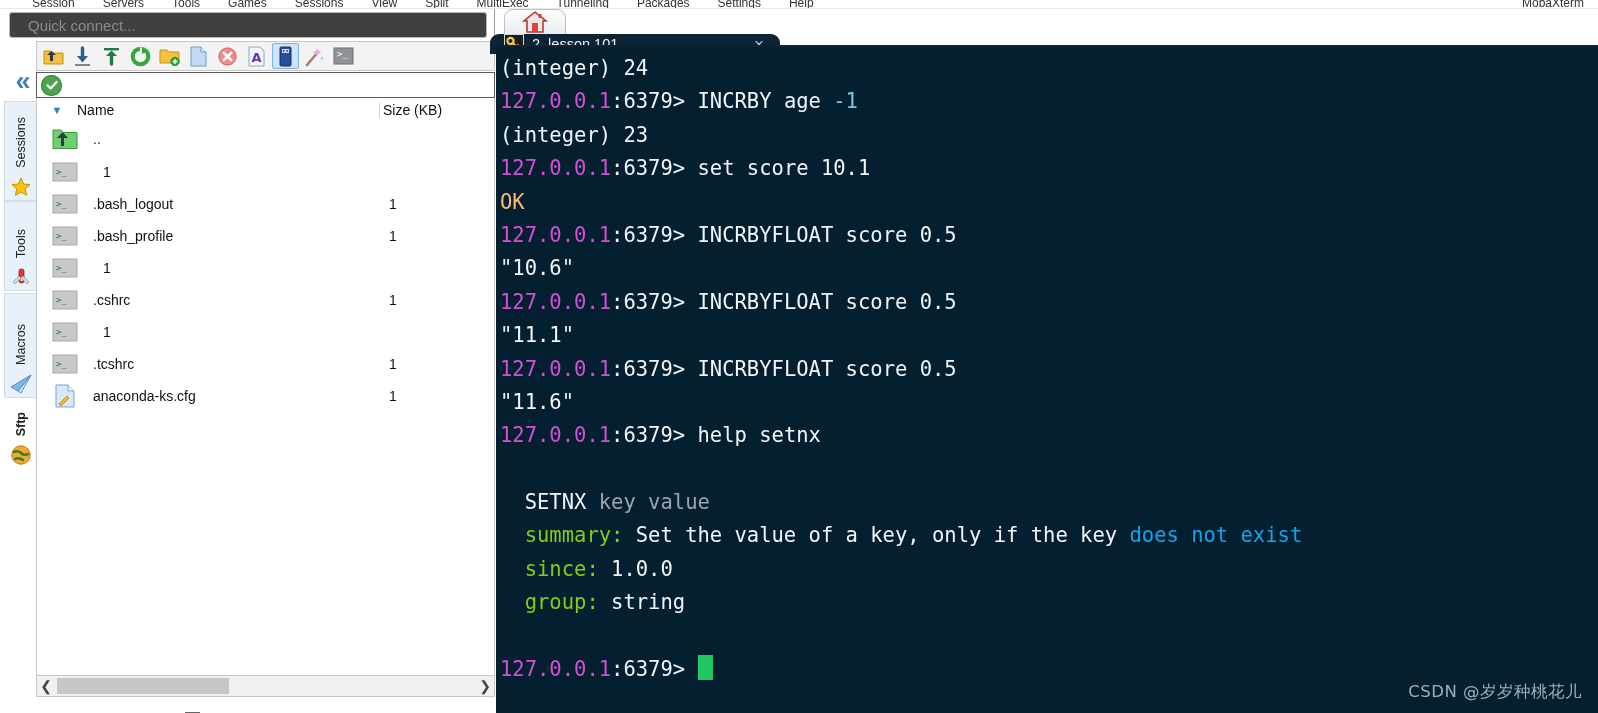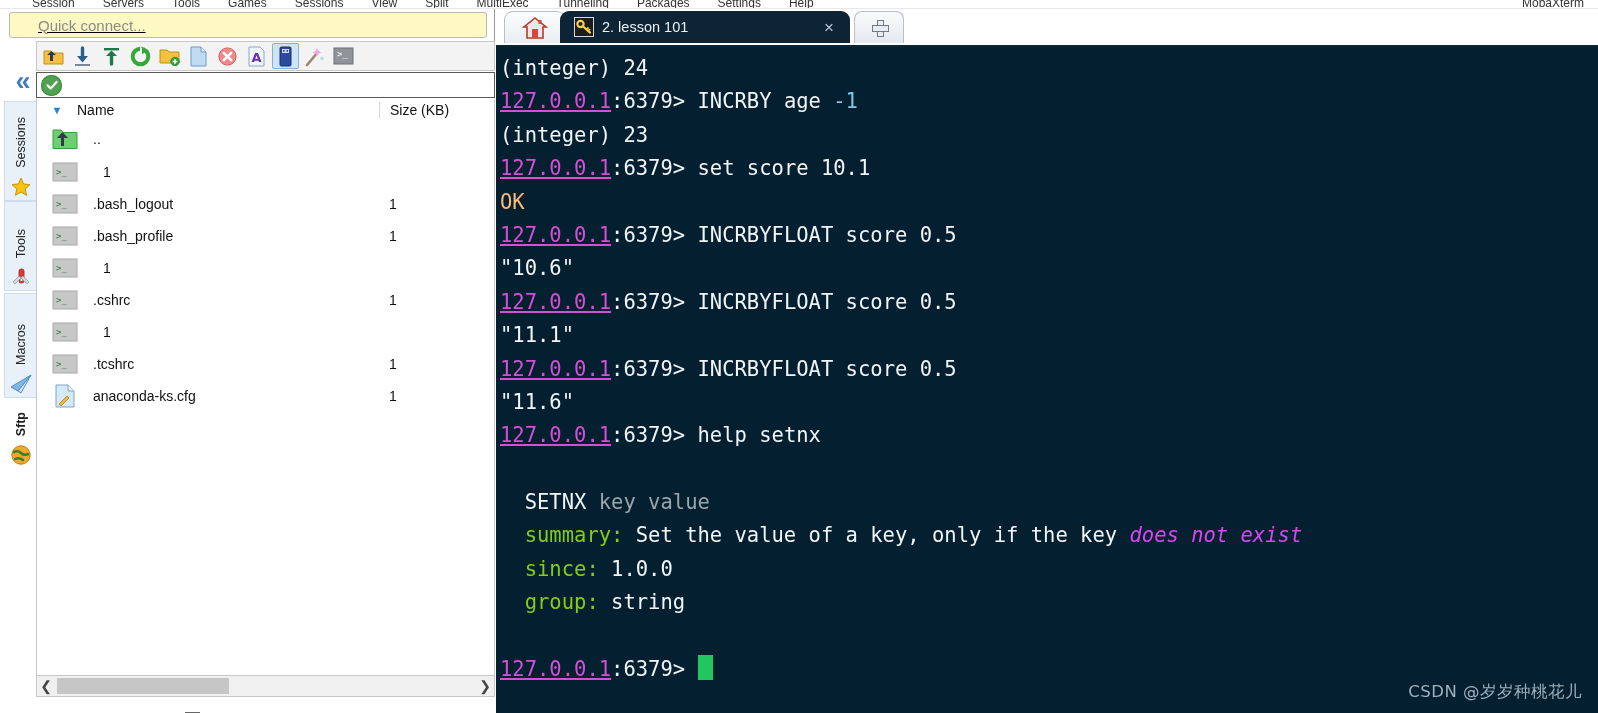--- a/index.html
+++ b/index.html
@@ -26,22 +26,22 @@
 
   
   .leftpanel {
     position: absolute; left: 0; top: 9px; width: 495px; height: 704px;
     background: #ffffff; border-right: 1px solid #9a9a9a;
   }
 
   
   .quickconnect {
     position: absolute; left: 9px; top: 3px; width: 478px; height: 26px;
-    border: 1px solid #b9b9b9; border-radius: 3px; background: #fef9c3;
-    display: flex; align-items: center; padding-left: 28px; text-decoration: underline;
+    border: 1px solid #b9b9b9; border-radius: 3px; background: #404040;
+    display: flex; align-items: center; padding-left: 18px;
   }
   .quickconnect .ph { font-size: 15px; color: #8a8a8a; }
 
   
   .sidetabs {
     position: absolute; left: 0; top: 32px; width: 40px; height: 672px;
     background: #ffffff;
   }
   .collapse-btn {
     position: absolute; left: 3px; top: 22px; width: 34px; height: 36px;
@@ -100,21 +100,21 @@
     position: absolute; left: 0; top: 57px; width: 459px; height: 24px;
     background: #fff; border-left: 1px solid #c8c8c8; border-right: 1px solid #c8c8c8;
     display: flex; align-items: center;
   }
   .listhdr .sortarrow {
     width: 40px; text-align: center; color: #2b7fd4; font-size: 11px;
   }
   .listhdr .hname { font-size: 14px; color: #111; flex: 1; }
   .listhdr .hsize {
     font-size: 14px; color: #111; width: 115px;
-    border-left: 1px solid #d6d6d6; padding-left: 10px;
+    border-left: 1px solid #d6d6d6; padding-left: 3px;
   }
 
   .filelist {
     position: absolute; left: 0; top: 81px; width: 459px; height: 553px;
     background: #fff; border-left: 1px solid #c8c8c8;
     border-right: 1px solid #c8c8c8; overflow: hidden;
   }
   .frow {
     height: 32px; display: flex; align-items: center; cursor: pointer;
   }
@@ -147,21 +147,21 @@
   }
   .followrow .clabel { font-size: 14.5px; color: #111; }
 
   
   .rightpanel {
     position: absolute; left: 496px; top: 9px; width: 1102px; height: 704px;
     background: #ffffff;
   }
   .tabbar {
     position: absolute; left: 0; top: 0; width: 1102px; height: 36px;
-    background: #ffffff; display: flex; align-items: center;
+    background: #ffffff; display: flex; align-items: flex-start; flex-direction: column;
   }
   .tab {
     height: 32px; display: flex; align-items: center; cursor: pointer;
     position: relative;
   }
   .tab-home {
     width: 62px; justify-content: center;
     background: linear-gradient(#fdfdfd, #e9edf2);
     border: 1px solid #b8c0c9; border-bottom: none;
     border-radius: 9px 9px 0 0; margin-left: 8px;
@@ -196,28 +196,28 @@
     position: absolute; left: 0; top: 36px; width: 1102px; height: 668px;
     background: #042030; overflow: hidden;
     border-top: 2px solid #0d2436;
   }
   .term {
     font-family: "DejaVu Sans Mono", "Liberation Mono", monospace;
     font-size: 20.5px; line-height: 33.4px;
     padding: 5px 0 0 4px; white-space: pre; color: #e9eef2;
   }
   .ln { height: 33.4px; }
-  .c-prompt { color: #d44fd4; text-decoration: underline; }
+  .c-prompt { color: #d44fd4; }
   .c-host   { color: #f1f5f8; }
   .c-white  { color: #f1f5f8; }
   .c-green  { color: #fdba74; }
   .c-cyan   { color: #7ec8e8; }
   .c-gray   { color: #9aa5ad; }
   .c-yellow { color: #84cc16; }
-  .c-red    { color: #d946ef; font-style: italic; }
+  .c-red    { color: #0ea5e9; }
   .cursor {
     display: inline-block; width: 15px; height: 25px;
     background: #22c55e; vertical-align: -4px;
   }
   .watermark {
     position: absolute; right: 16px; bottom: 10px;
     font-size: 16.5px; color: #9eb0bd; letter-spacing: 0.5px;
     font-family: "DejaVu Sans", sans-serif;
   }
 </style>

